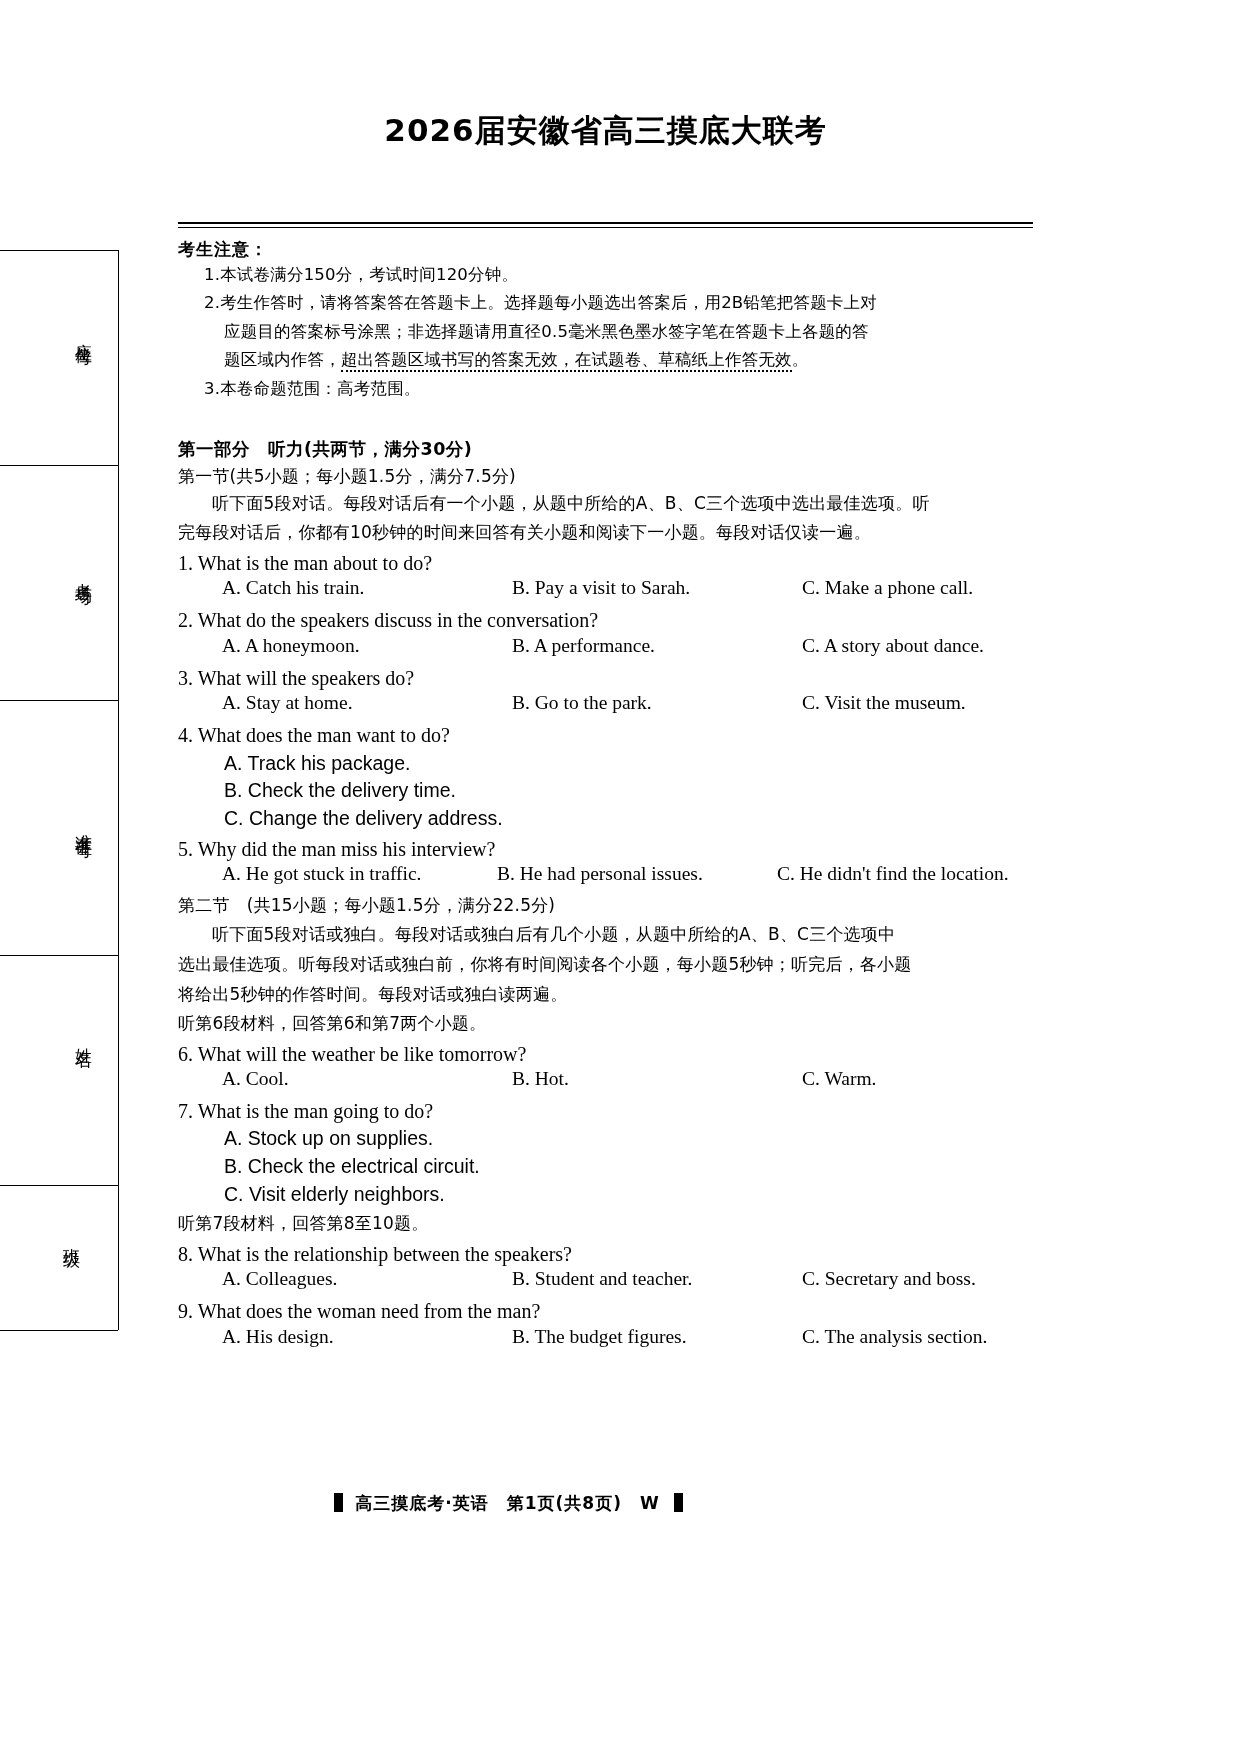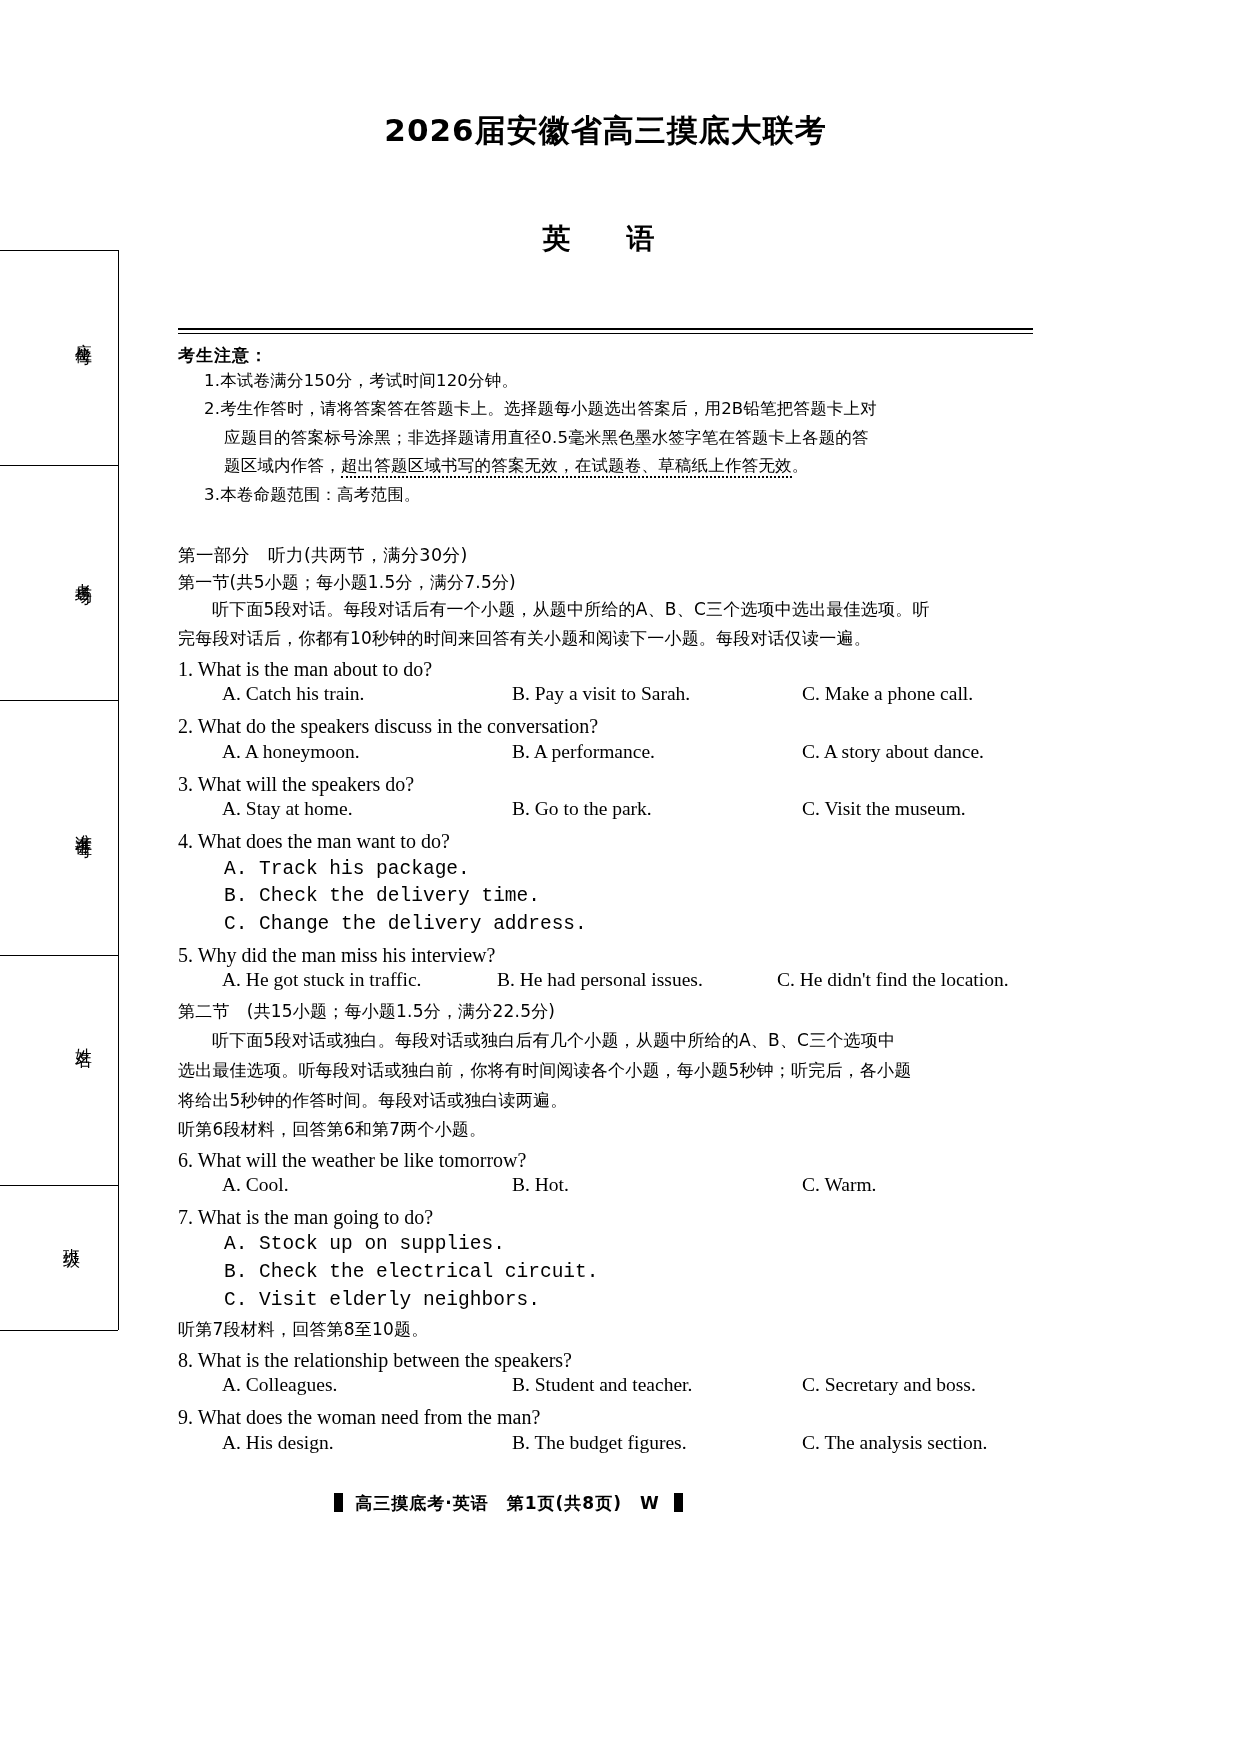--- a/index.html
+++ b/index.html
@@ -103,21 +103,21 @@
     display: block;
     margin-left: 20px;
   }
   .dotted-u {
     border-bottom: 2px dotted #000;
     padding-bottom: 1px;
   }
 
   .sec-head {
     font-family: "DejaVu Sans", sans-serif;
-    font-weight: normal;
+    font-weight: bold;
     font-size: 17.5px;
     margin-top: 34px;
     letter-spacing: 0.5px;
   }
   .sub-head {
     font-family: "DejaVu Sans", sans-serif;
     font-size: 17px;
     margin-top: 4px;
     letter-spacing: 0.2px;
   }
@@ -154,21 +154,21 @@
     font-size: 19.5px;
     white-space: nowrap;
   }
   .oA { left: 0; }
   .oB { left: 290px; }
   .oC { left: 580px; }
   .oB-w { left: 275px; }
   .oC-w { left: 555px; }
   .opt-stack {
     margin-left: 46px;
-    font-family: Liberation Mono, monospace;
+    font-family: Liberation Sans, sans-serif;
     font-size: 19.5px;
     line-height: 1.42;
   }
 
   
   .footer {
     position: absolute;
     left: 0;
     top: 1490px;
     width: 1017px;
@@ -213,21 +213,20 @@
 
   <div class="hrule-sm" style="left:0px; top:465px; width:60px;"></div>
   <div class="hrule-sm" style="left:0px; top:700px; width:60px;"></div>
   <div class="hrule-sm" style="left:0px; top:955px; width:60px;"></div>
   <div class="hrule-sm" style="left:0px; top:1185px; width:60px;"></div>
 </div>
 
 <div class="page">
 
   <div class="doc-title">2026届安徽省高三摸底大联考</div>
-  <div class="doc-subject">英　语</div>
 
   <div class="dblrule"></div>
 
   <div class="notice-title">考生注意：</div>
 
   <div class="notice-item">1.本试卷满分150分，考试时间120分钟。</div>
 
   <div class="notice-item">
     <span>2.考生作答时，请将答案答在答题卡上。选择题每小题选出答案后，用2B铅笔把答题卡上对</span>
     <span class="cont">应题目的答案标号涂黑；非选择题请用直径0.5毫米黑色墨水签字笔在答题卡上各题的答</span>

